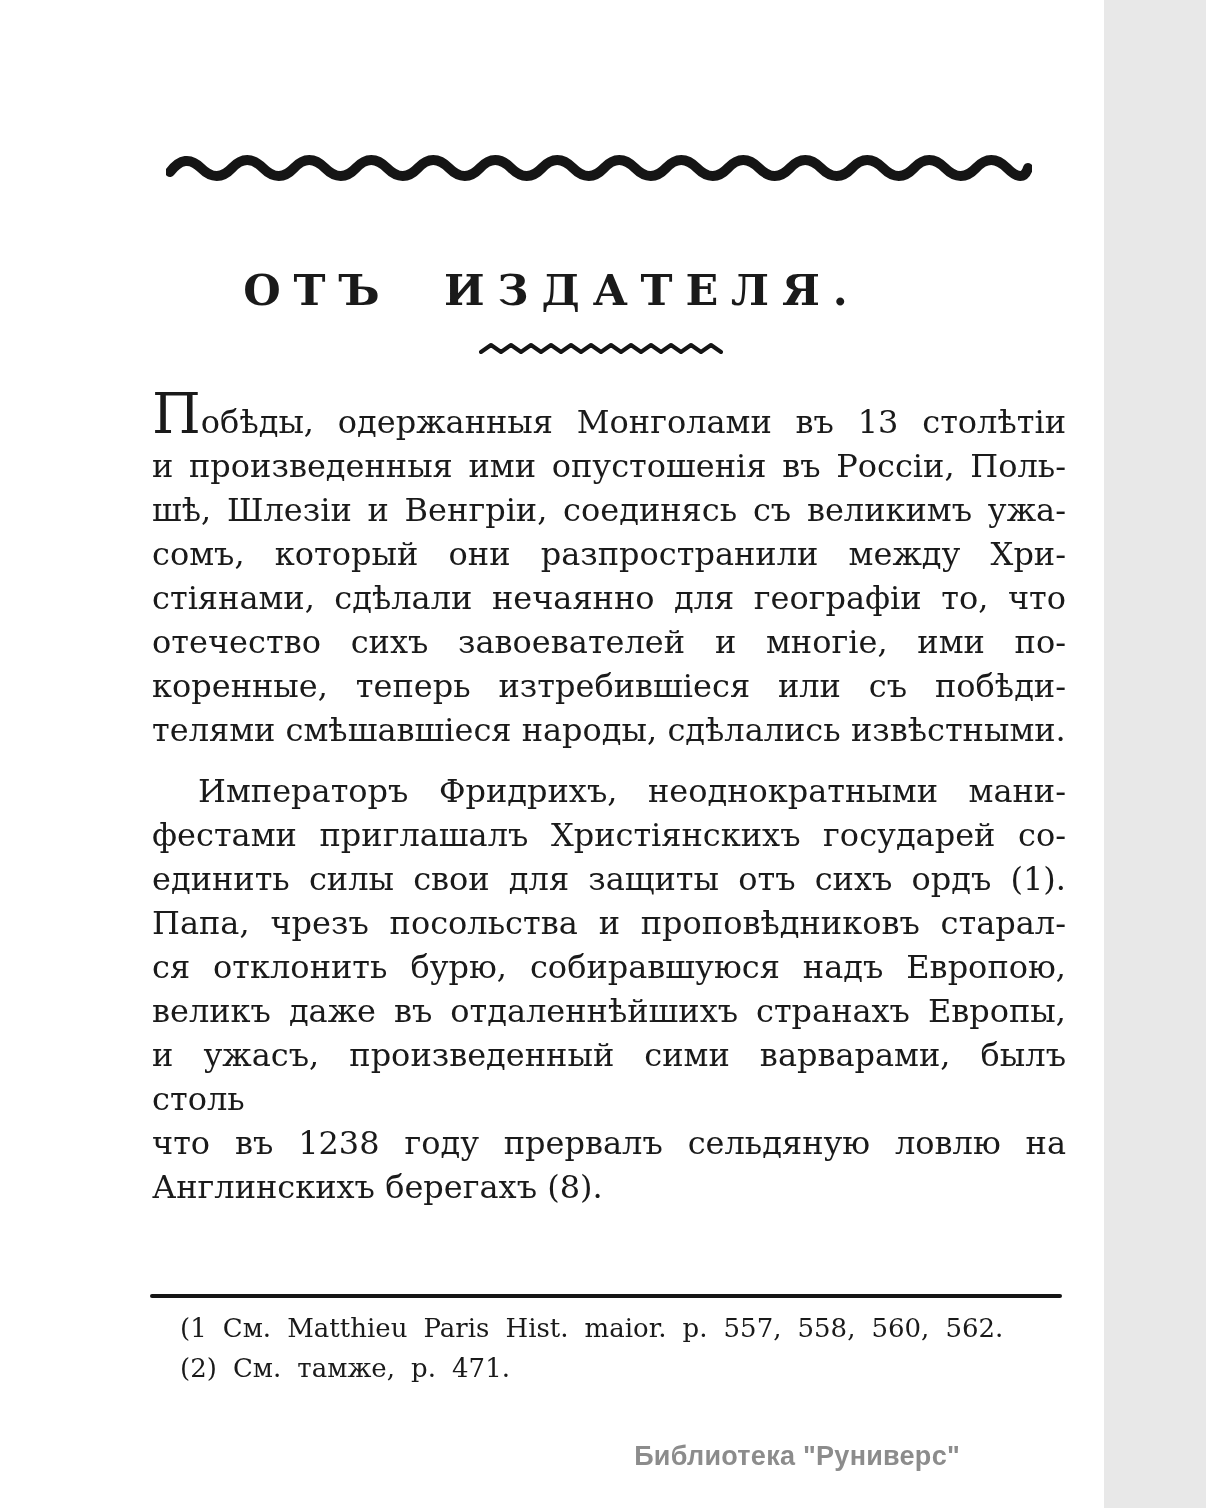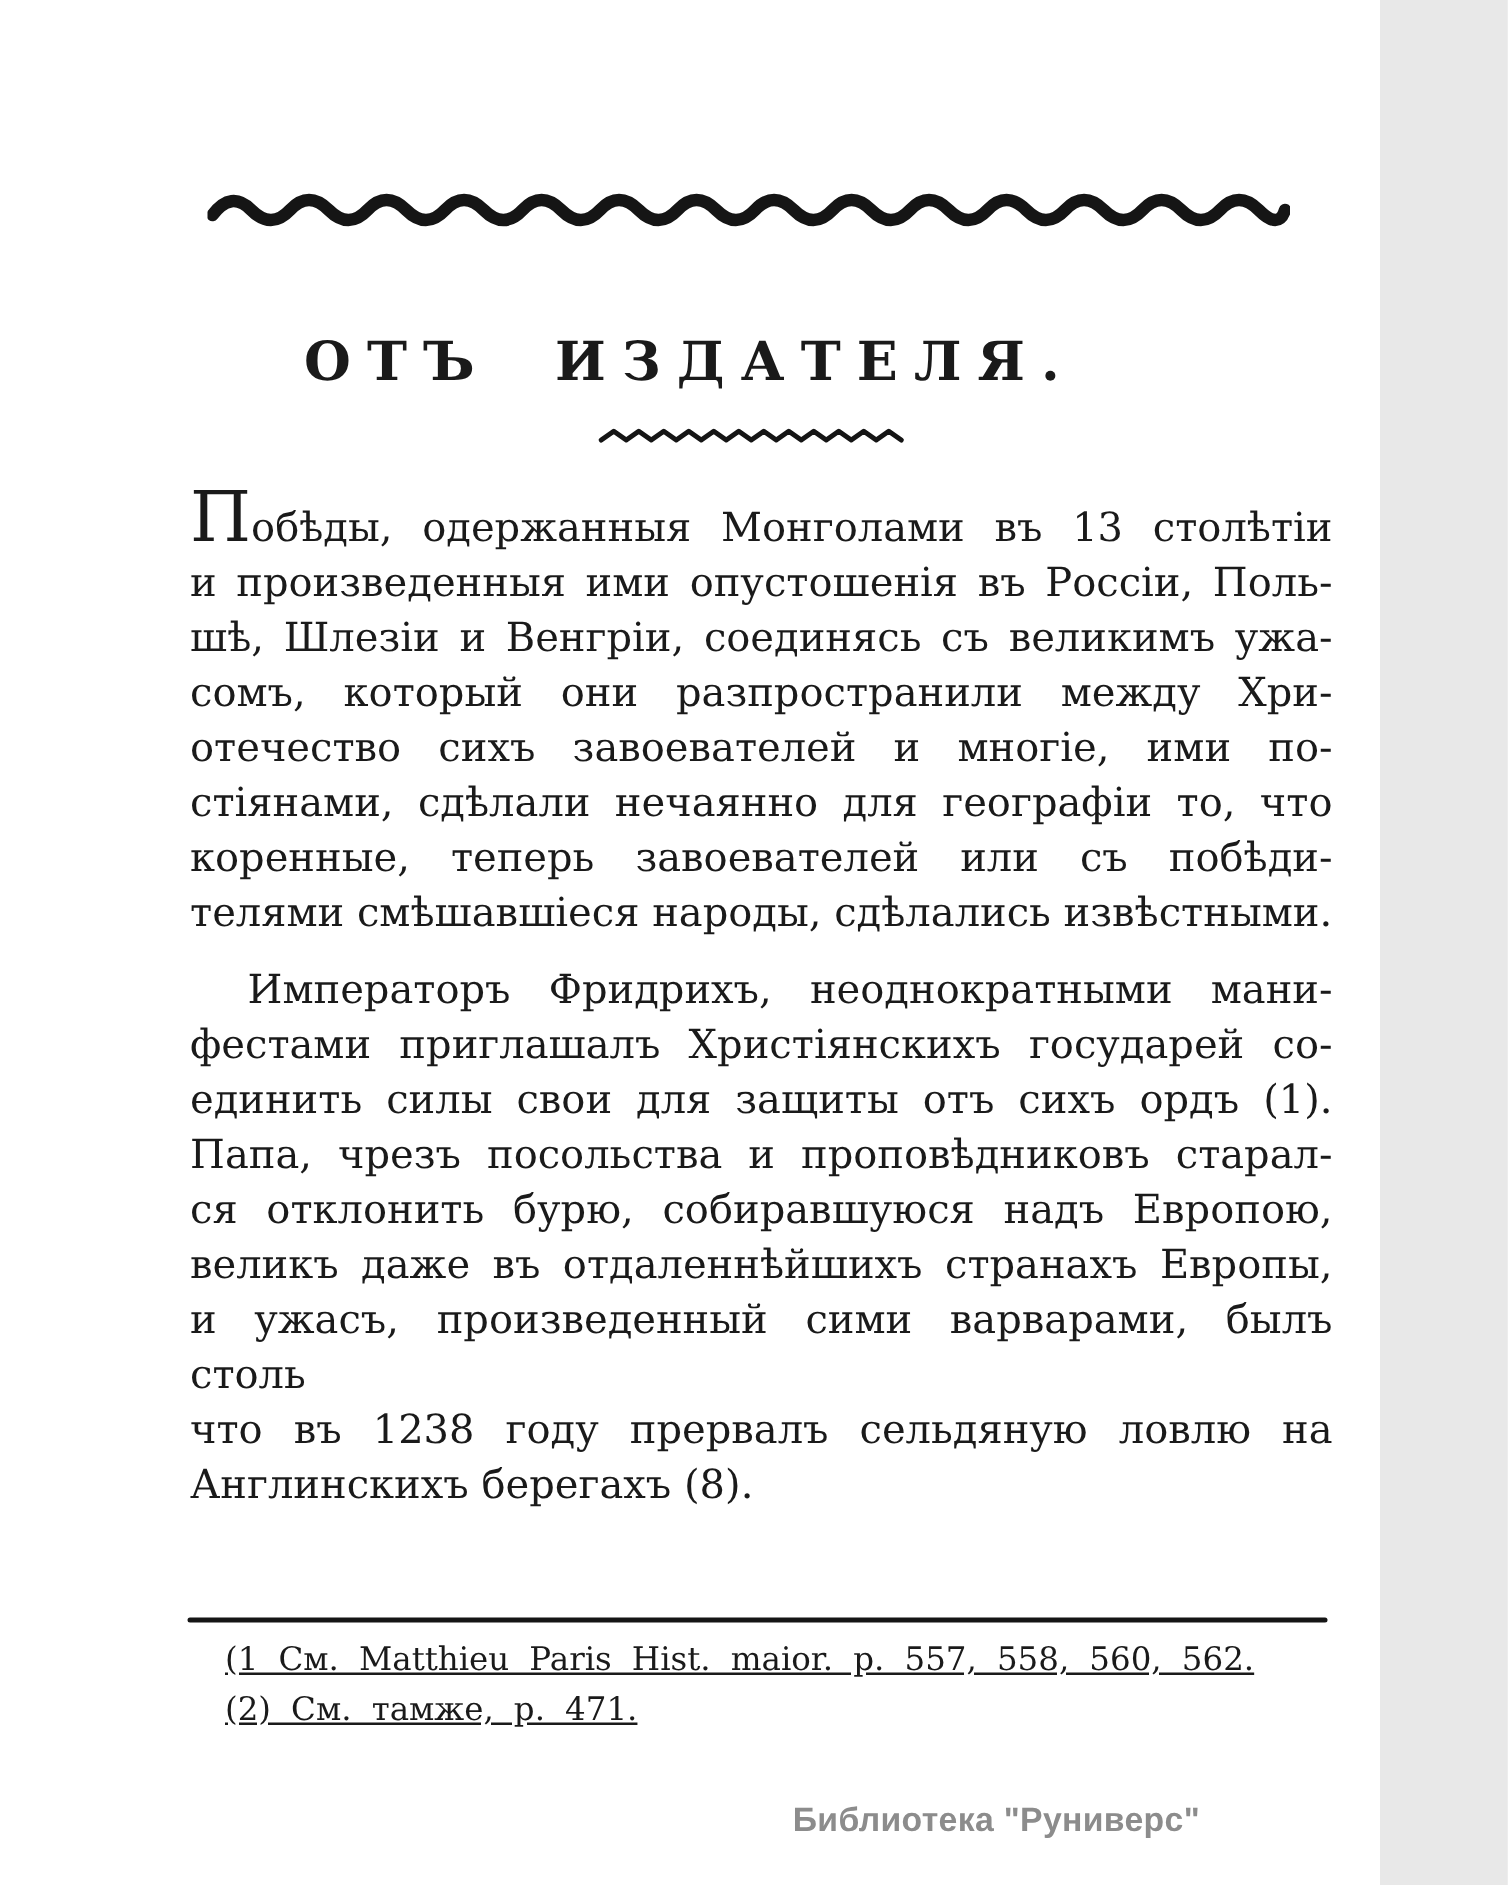--- a/index.html
+++ b/index.html
@@ -48,21 +48,21 @@
     font-size:56px;
     line-height:0;
     font-weight:400;
   }
   
   .footnote-rule{
     position:absolute;left:150px;top:1294px;width:912px;height:4px;
     background:#151515;border-radius:2px;
   }
   .footnotes{
-    position:absolute;left:152px;top:1308px;width:914px;text-decoration:underline;
+    position:absolute;left:152px;top:1308px;width:914px;
   }
   .footnote{
     font-size:26px;line-height:40px;
     padding-left:28px;
     word-spacing:0.30em;
   }
   
   .watermark{
     position:absolute;right:144px;top:1441px;
     font-family:"Liberation Sans","DejaVu Sans",sans-serif;
@@ -90,23 +90,23 @@
     </svg>
   </div>
 
   <section class="body">
 
     <div class="para">
       <div class="line"><span class="dropcap">П</span><span>обѣды, одержанныя Монголами въ 13 столѣтіи</span></div>
       <div class="line">и произведенныя ими опустошенія въ Россіи, Поль-</div>
       <div class="line">шѣ, Шлезіи и Венгріи, соединясь съ великимъ ужа-</div>
       <div class="line">сомъ, который они разпространили между Хри-</div>
+      <div class="line">стіянами, сдѣлали нечаянно для географіи то, что</div>
       <div class="line">отечество сихъ завоевателей и многіе, ими по-</div>
-      <div class="line">стіянами, сдѣлали нечаянно для географіи то, что</div>
-      <div class="line">коренные, теперь завоевателей или съ побѣди-</div>
+      <div class="line">коренные, теперь изтребившіеся или съ побѣди-</div>
       <div class="line end">телями смѣшавшіеся народы, сдѣлались извѣстными.</div>
     </div>
 
     <div class="para">
       <div class="line indent">Императоръ Фридрихъ, неоднократными мани-</div>
       <div class="line">фестами приглашалъ Христіянскихъ государей со-</div>
       <div class="line">единить силы свои для защиты отъ сихъ ордъ (1).</div>
       <div class="line">Папа, чрезъ посольства и проповѣдниковъ старал-</div>
       <div class="line">ся отклонить бурю, собиравшуюся надъ Европою,</div>
       <div class="line">великъ даже въ отдаленнѣйшихъ странахъ Европы,</div>

